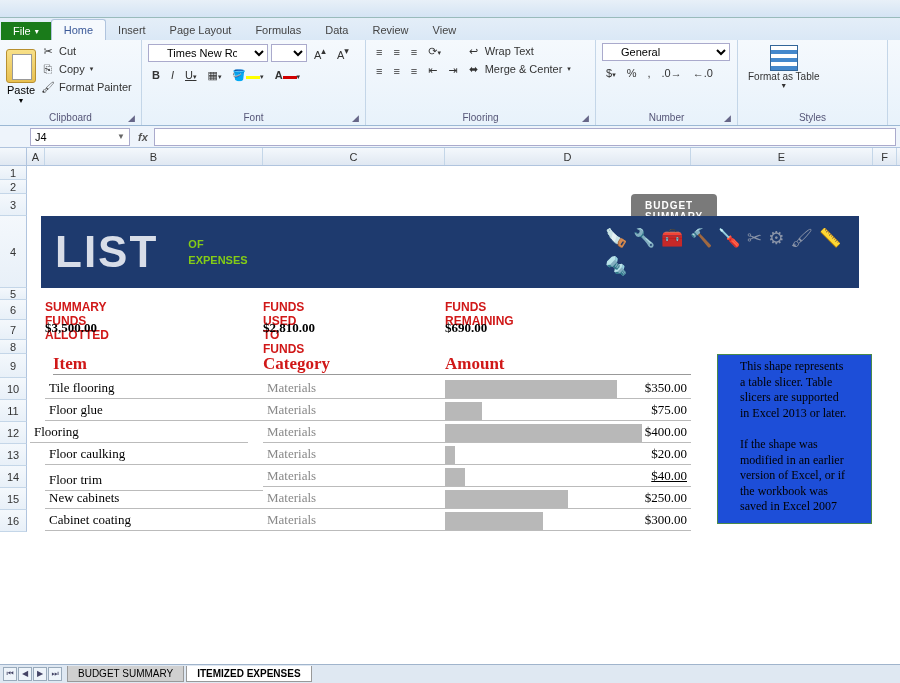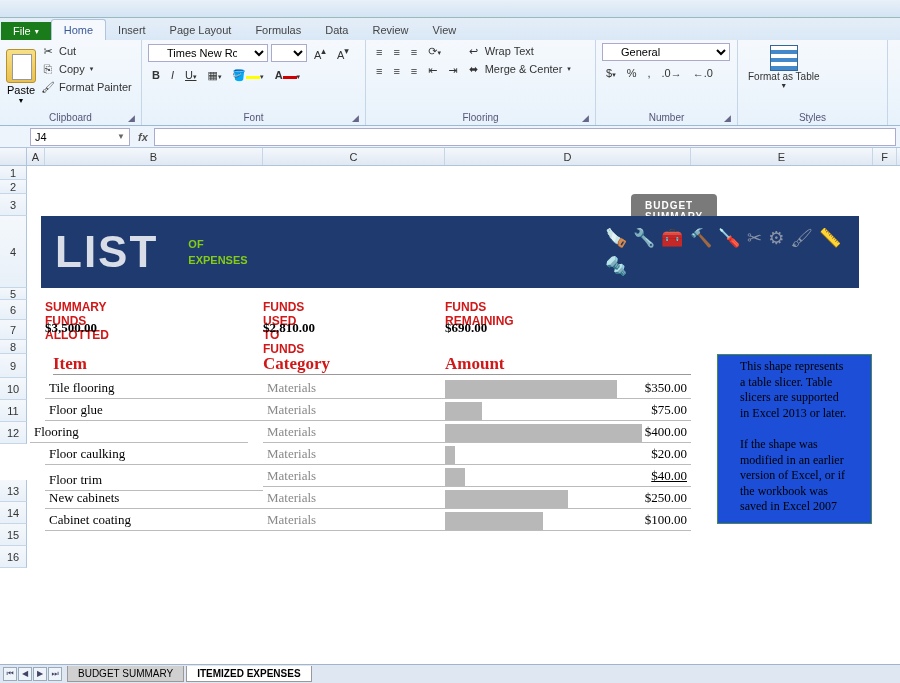--- a/index.html
+++ b/index.html
@@ -220,21 +220,21 @@
       <div class="row-h" style="height: 22px; line-height: 22px;">3</div>
       <div class="row-h" style="height: 72px; line-height: 72px;">4</div>
       <div class="row-h" style="height: 12px; line-height: 12px;">5</div>
       <div class="row-h" style="height: 20px; line-height: 20px;">6</div>
       <div class="row-h" style="height: 20px; line-height: 20px;">7</div>
       <div class="row-h" style="height: 14px; line-height: 14px;">8</div>
       <div class="row-h" style="height: 24px; line-height: 24px;">9</div>
       <div class="row-h" style="height: 22px; line-height: 22px;">10</div>
       <div class="row-h" style="height: 22px; line-height: 22px;">11</div>
       <div class="row-h" style="height: 22px; line-height: 22px;">12</div>
-      <div class="row-h" style="height: 22px; line-height: 22px; margin-top: 36px;">13</div>
+      <div class="row-h" style="height: 22px; line-height: 22px;">13</div>
       <div class="row-h" style="height: 22px; line-height: 22px;">14</div>
       <div class="row-h" style="height: 22px; line-height: 22px;">15</div>
       <div class="row-h" style="height: 22px; line-height: 22px;">16</div>
     </div>
   <div class="cells" id="cells">
 
     <div class="budget-tab" style="left:604px; top:28px;">BUDGET SUMMARY</div>
 
     <div class="banner" style="left:14px; top:50px; width:818px; height:72px; display:flex; align-items:center; padding:0 14px; gap:30px;">
       <div class="list">LIST</div>
@@ -289,21 +289,21 @@
         <div class="cell" style="left: 18px; top: 304px; width: 218px;">Floor trim</div>
         <div class="cell cat" style="left: 236px; top: 300px; width: 182px;">Materials</div>
         <div class="cell amt" style="left: 418px; top: 300px; width: 246px; text-decoration: underline;">$40.00</div>
         <div class="databar" style="left: 418px; top: 324px; width: 123px;"></div>
         <div class="cell" style="left: 18px; top: 322px; width: 218px;">New cabinets</div>
         <div class="cell cat" style="left: 236px; top: 322px; width: 182px;">Materials</div>
         <div class="cell amt" style="left: 418px; top: 322px; width: 246px;">$250.00</div>
         <div class="databar" style="left: 418px; top: 346px; width: 98.4px;"></div>
         <div class="cell" style="left: 18px; top: 344px; width: 218px;">Cabinet coating</div>
         <div class="cell cat" style="left: 236px; top: 344px; width: 182px;">Materials</div>
-        <div class="cell amt" style="left: 418px; top: 344px; width: 246px;">$100.00</div>
+        <div class="cell amt" style="left: 418px; top: 344px; width: 246px;">$300.00</div>
       </div>
 
     <div class="slicer-note" style="left:690px; top:188px; width:155px; height:170px;"><span style="white-space:pre-line;">This shape represents a table slicer. Table slicers are supported in Excel 2013 or later.
 
 If the shape was modified in an earlier version of Excel, or if the workbook was saved in Excel 2007</span></div>
   </div>
 </div>
 
 <div class="sheet-bar">
   <div class="nav-btns">

